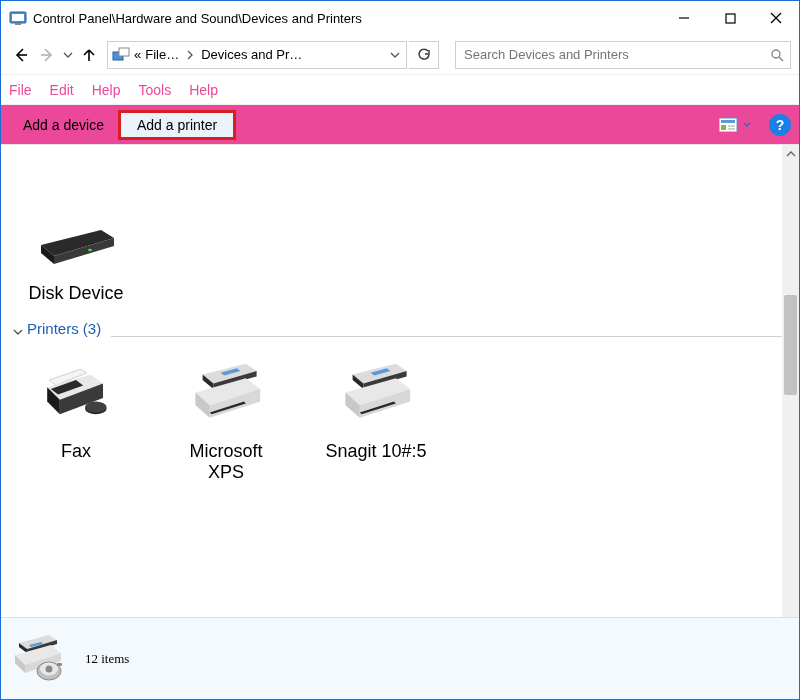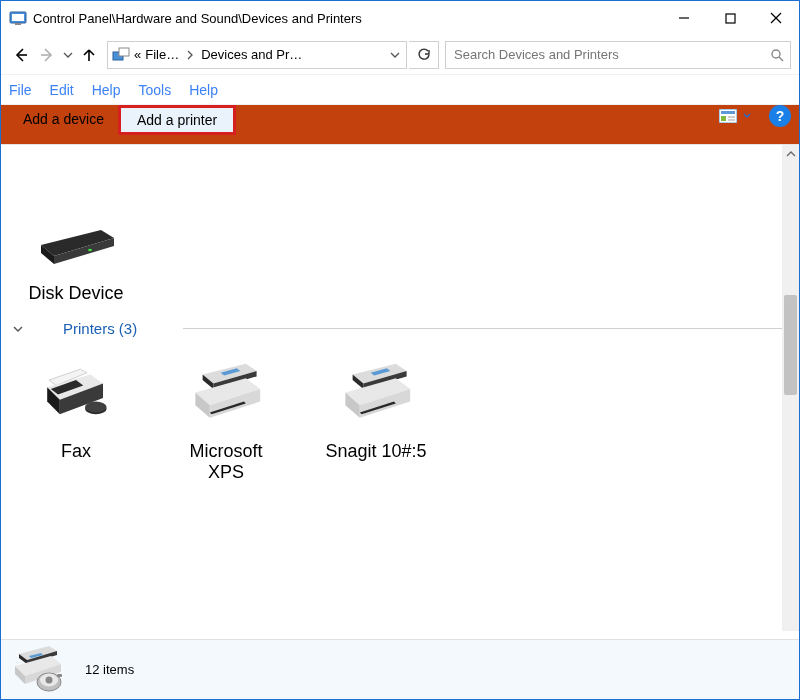--- a/index.html
+++ b/index.html
@@ -69,47 +69,47 @@
     color:#555; cursor:pointer;
   }
   .refresh-box {
     width: 30px; height:28px; border:1px solid #cfcfcf; border-left:none;
     display:flex;align-items:center;justify-content:center; cursor:pointer;
   }
   .searchbox {
     flex: 1;
     height: 28px;
     border: 1px solid #cfcfcf;
-    margin-left: 4px;
+    margin-left: 14px;
     display:flex; align-items:center;
     padding: 0 6px;
     color:#888;
   }
   .searchbox input {
     border:none; outline:none; flex:1; font-size:13px; color:#333;
     background:transparent;
   }
   .searchbox .mag { color:#888; }
 
   
   .menubar {
     display:flex; align-items:center;
     height: 30px;
     padding: 0 8px;
     font-size: 14px;
-    color:#3b82f6;
+    color:#ec4899;
     border-bottom: 1px solid #f0f0f0;
   }
   .menubar span { margin-right: 18px; cursor:pointer; }
 
   
   .toolbar {
-    display:flex; align-items:flex-start;
+    display:flex; align-items:center;
     height: 40px;
-    background:#c2410c;
+    background:#ec4899;
     border-bottom:1px solid #e5e5e5;
     padding: 0 8px;
     font-size:14px;
   }
   .tool-btn {
     padding: 6px 14px;
     cursor:pointer;
     color:#000;
   }
   .tool-btn.highlight {
@@ -155,41 +155,41 @@
   .device-row { display:flex; gap:40px; flex-wrap:wrap; }
   .device-item {
     width:110px;
     display:flex; flex-direction:column; align-items:center;
     cursor:pointer;
   }
   .device-icon { width:90px; height:70px; display:flex;align-items:center;justify-content:center; }
   .device-label { margin-top:8px; font-size:18px; color:#000; text-align:center; }
 
   .section-header {
-    display:flex; align-items:center;
+    display:flex; align-items:flex-end;
     padding: 6px 12px;
     color:#1a5fb4;
     font-size:15px;
     cursor:pointer;
-    gap:36px;
   }
   .section-header .chev { margin-right:4px; font-size:12px; color:#555; }
   .section-header .line {
     flex:1; height:1px; background:#d0d0d0; margin-left:10px;
   }
 
   
   .statusbar {
     position:absolute; bottom:0; left:0; right:0;
-    height: 60px;
+    height: 82px;
     background:#f4f9fe;
     border-top:1px solid #e0e0e0;
     display:flex; align-items:center;
     padding: 0 12px;
     gap: 16px;
+    font-family: Liberation Serif, serif;
   }
   .status-icon { width:56px; height:48px; }
   .status-text { font-size:13px; color:#000; }
 
   
   svg { display:block; }
 </style>
 </head>
 <body>
 

